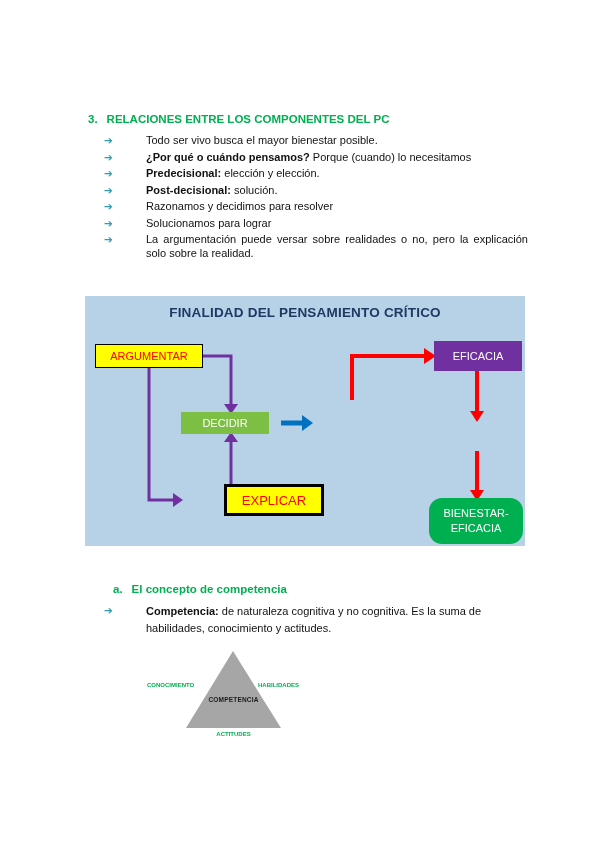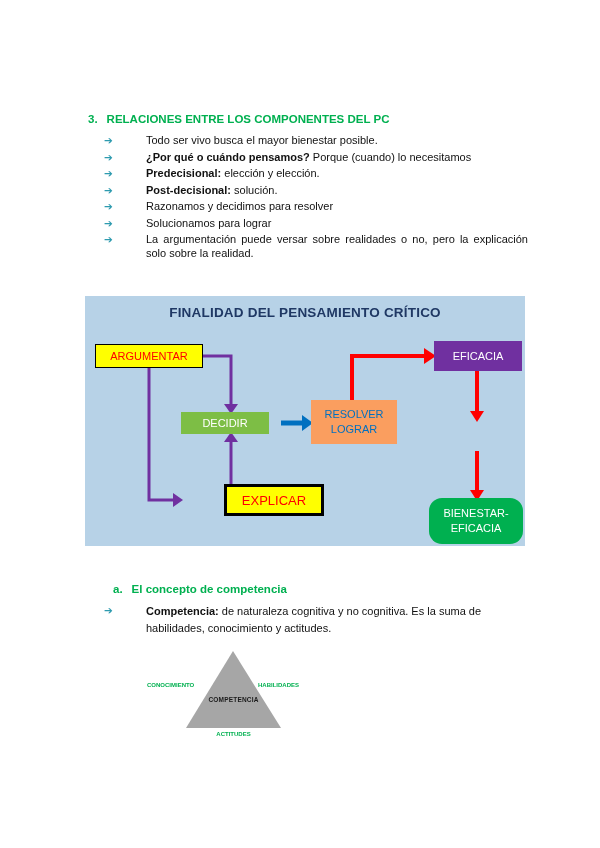--- a/index.html
+++ b/index.html
@@ -132,24 +132,20 @@
       </g>
       <g>
         <line x1="392" y1="155" x2="392" y2="196" stroke="#FF0000" stroke-width="4"></line>
         <polygon points="385,194 399,194 392,205" fill="#FF0000"></polygon>
       </g>
     </svg>
 
     <div class="box argumentar">ARGUMENTAR</div>
     <div class="box eficacia">EFICACIA</div>
     <div class="box decidir">DECIDIR</div>
-    <div class="box resolver">
-      <span>RESOLVER</span>
-      <span>LOGRAR</span>
-    </div>
     <div class="box explicar">EXPLICAR</div>
     <div class="box bienestar">
       <span>BIENESTAR-</span>
       <span>EFICACIA</span>
     </div>
   </div>
 
   <div class="sec-a">
     <span>a.</span>
     <span>El concepto de competencia</span>

